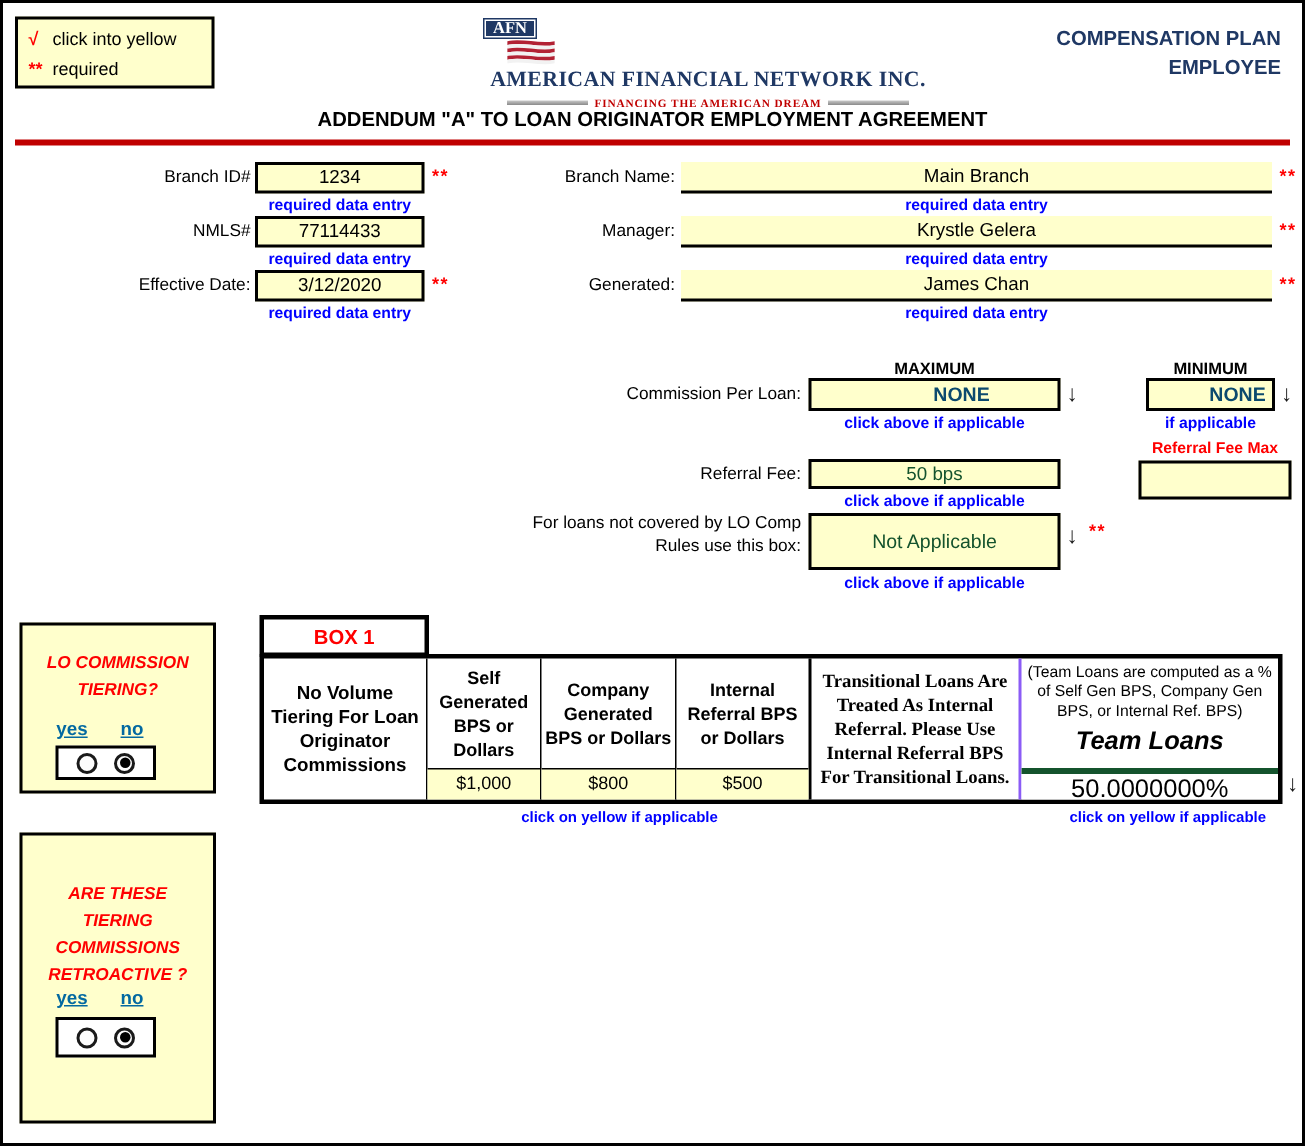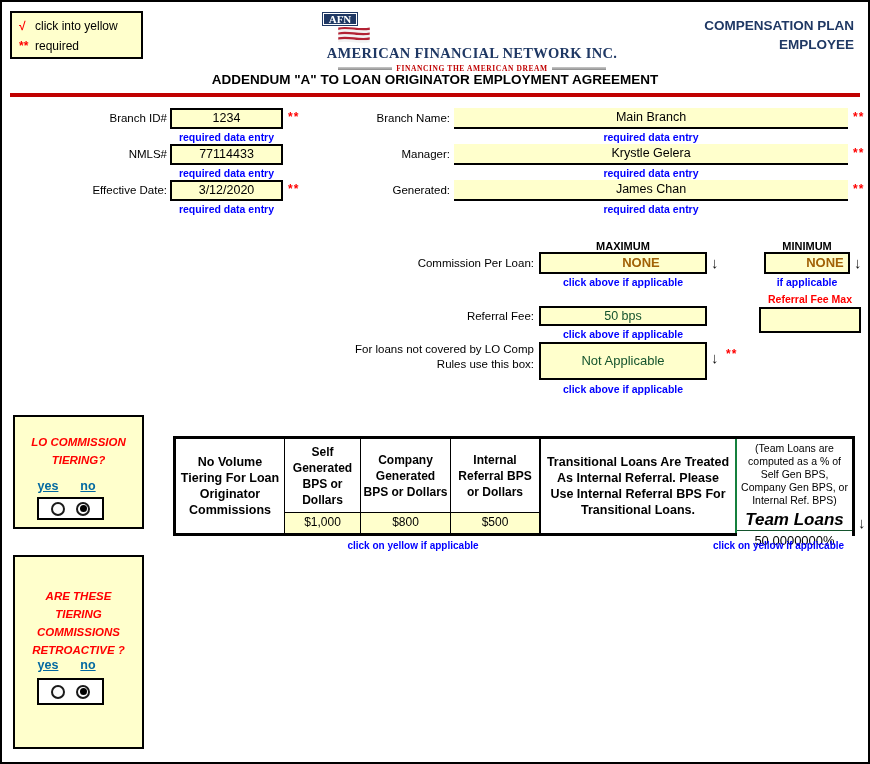--- a/index.html
+++ b/index.html
@@ -52,21 +52,21 @@
     position: absolute; background: #FFFFCC; border: 2px solid #000;
     font-size: 12.5px; text-align: center; line-height: 17px;
   }
   .ubox {
     position: absolute; background: #FFFFCC; border-bottom: 2px solid #000;
     font-size: 12.5px; text-align: center; line-height: 18px;
   }
   .req { position: absolute; color: #FF0000; font-weight: bold; font-size: 12px; letter-spacing: 1px; }
   .note { position: absolute; color: #0000FF; font-weight: bold; font-size: 10.5px; text-align: center; }
   .redval { color: #14532d; }
-  .boldred { color: #a16207; font-weight: bold; padding-left: 36px; }
+  .boldred { color: #0c4a6e; font-weight: bold; padding-left: 36px; }
   .colhdr { position: absolute; font-weight: bold; font-size: 11px; text-align: center; }
   .arrow { position: absolute; font-size: 15px; color: #1a1a1a; }
   .redlabel { position: absolute; color: #FF0000; font-weight: bold; font-size: 10.5px; text-align: center; }
   
   .qbox {
     position: absolute; left: 11px; width: 131px; background: #FFFFCC;
     border: 2px solid #000;
   }
   .qtext {
     color: #FF0000; font-weight: bold; font-style: italic; font-size: 11.5px;
@@ -96,27 +96,27 @@
   .box1-table {
     position: absolute; left: 171px; top: 434px; width: 682px; height: 100px;
     border: 3px solid #000; background: #fff; display: flex;
   }
   .c { display: flex; flex-direction: column; }
   .c-span { align-items: center; justify-content: center; text-align: center; font-weight: bold; font-size: 12.5px; line-height: 16px; padding: 2px 3px; }
   .c1 { width: 109px; border-right: 1px solid #000; }
   .c2 { width: 76px;  border-right: 1px solid #000; }
   .c3 { width: 90px;  border-right: 1px solid #000; }
   .c4 { width: 90px;  border-right: 2px solid #000; }
-  .c5 { width: 196px; border-right: 2px solid #15803d; }
+  .c5 { width: 140px; border-right: 2px solid #8b5cf6; font-family: Liberation Serif, serif; }
   .c6 { flex: 1; }
   .chead { flex: 1; display: flex; align-items: center; justify-content: center; text-align: center; font-weight: bold; font-size: 12px; line-height: 16px; padding: 2px; }
   .cval { height: 21px; background: #FFFFCC; border-top: 1px solid #000; text-align: center; font-size: 12px; line-height: 19px; }
   .c6-note { font-size: 10.5px; line-height: 13px; text-align: center; padding: 3px 3px 0 3px; }
   .c6-team { font-weight: bold; font-style: italic; font-size: 17px; text-align: center; flex: 1; padding-top: 3px; }
-  .c6-val { height: 21px; border-top: 1px solid #14532d; text-align: center; font-size: 13px; line-height: 19px; background: #fff; }
+  .c6-val { height: 21px; border-top: 4px solid #14532d; text-align: center; font-size: 17px; line-height: 19px; background: #fff; }
 </style>
 </head>
 <body>
 
 <div class="page">
 
   <div class="legend-box">
     <div class="legend-row"><span class="legend-mark">√</span><span>click into yellow</span></div>
     <div class="legend-row"><span class="legend-mark">**</span><span>required</span></div>
   </div>
@@ -209,20 +209,21 @@
   <div class="qbox" style="top:413px;height:114px;">
     <div class="qtext" style="padding-top:16px;">LO COMMISSION TIERING?</div>
   </div>
   <div class="yn-label" style="left:30px;width:32px;top:477px;">yes</div>
   <div class="yn-label" style="left:72px;width:28px;top:477px;">no</div>
   <div class="radio-frame" style="left:35px;top:495px;width:67px;height:23px;">
     <span class="radio"></span>
     <span class="radio checked"></span>
   </div>
 
+  <div class="box1-tab">BOX 1</div>
   <div class="box1-table">
     <div class="c c1 c-span">No Volume Tiering For Loan Originator Commissions</div>
     <div class="c c2">
       <div class="chead">Self Generated BPS or Dollars</div>
       <div class="cval">$1,000</div>
     </div>
     <div class="c c3">
       <div class="chead">Company Generated BPS or Dollars</div>
       <div class="cval">$800</div>
     </div>

